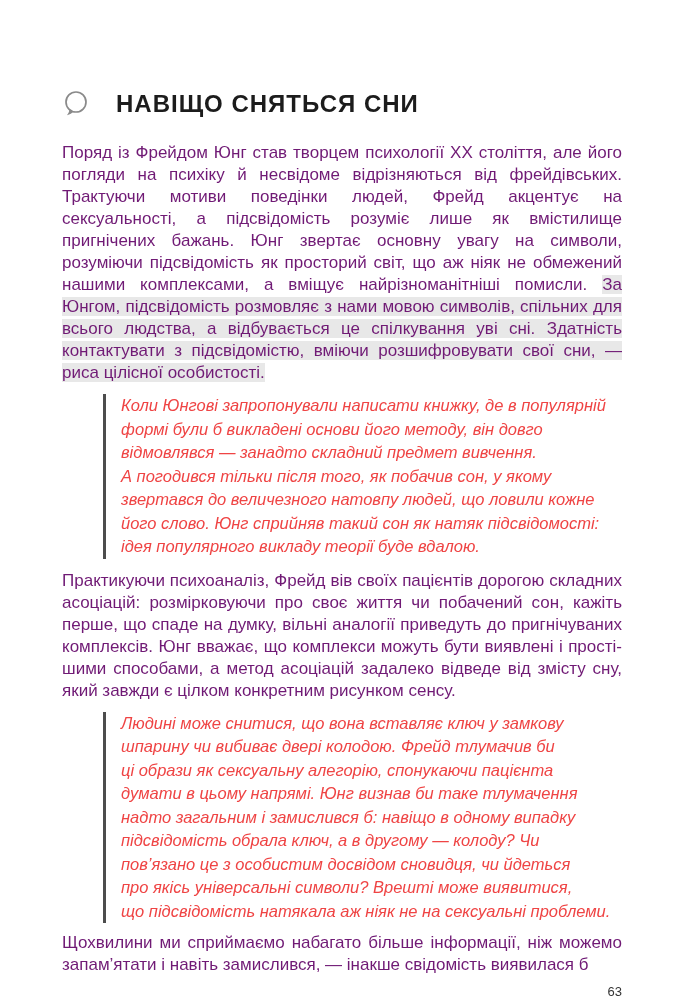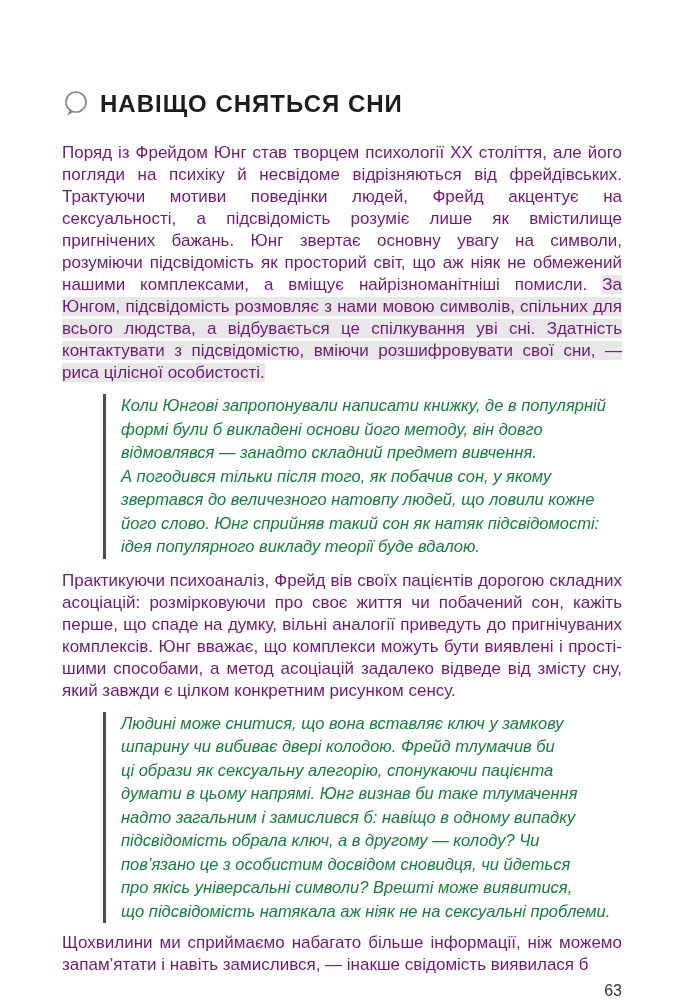--- a/index.html
+++ b/index.html
@@ -11,21 +11,21 @@
     color: #3f3f3f;
   }
   .page {
     width: 680px; height: 1000px;
     padding: 88px 58px 0 62px;
     position: relative;
   }
   .chapter-header {
     display: flex;
     align-items: center;
-    gap: 11px;
+    gap: 27px;
     margin-bottom: 22px;
     height: 32px;
   }
   .chapter-header .bubble { width: 27px; height: 29px; flex: 0 0 auto; display: block; }
   .chapter-title {
     font-size: 24px;
     line-height: 32px;
     font-weight: bold;
     letter-spacing: 1px;
     color: #1c1c1c;
@@ -48,30 +48,30 @@
   .m-after-p2 { margin-bottom: 10px; }
   .m-after-q2 { margin-bottom: 9px; }
   blockquote.quote {
     margin-left: 41px;
     border-left: 3px solid #4d4d4d;
     padding-left: 15px;
     font-family: "Liberation Sans", "DejaVu Sans", sans-serif;
     font-style: italic;
     font-size: 16.5px;
     line-height: 23.5px;
-    color: #15803d;
+    color: #ef4444;
     white-space: pre-line;
     text-align: left;
   }
   footer.page-footer {
     margin-top: 6px;
     text-align: right;
   }
   .page-number {
-    font-size: 16px;
+    font-size: 13px;
     color: #333333;
   }
 </style>
 </head>
 <body>
 
 <div class="page">
 
   <header class="chapter-header">
     <svg class="bubble" viewBox="0 0 27 29" aria-hidden="true">

